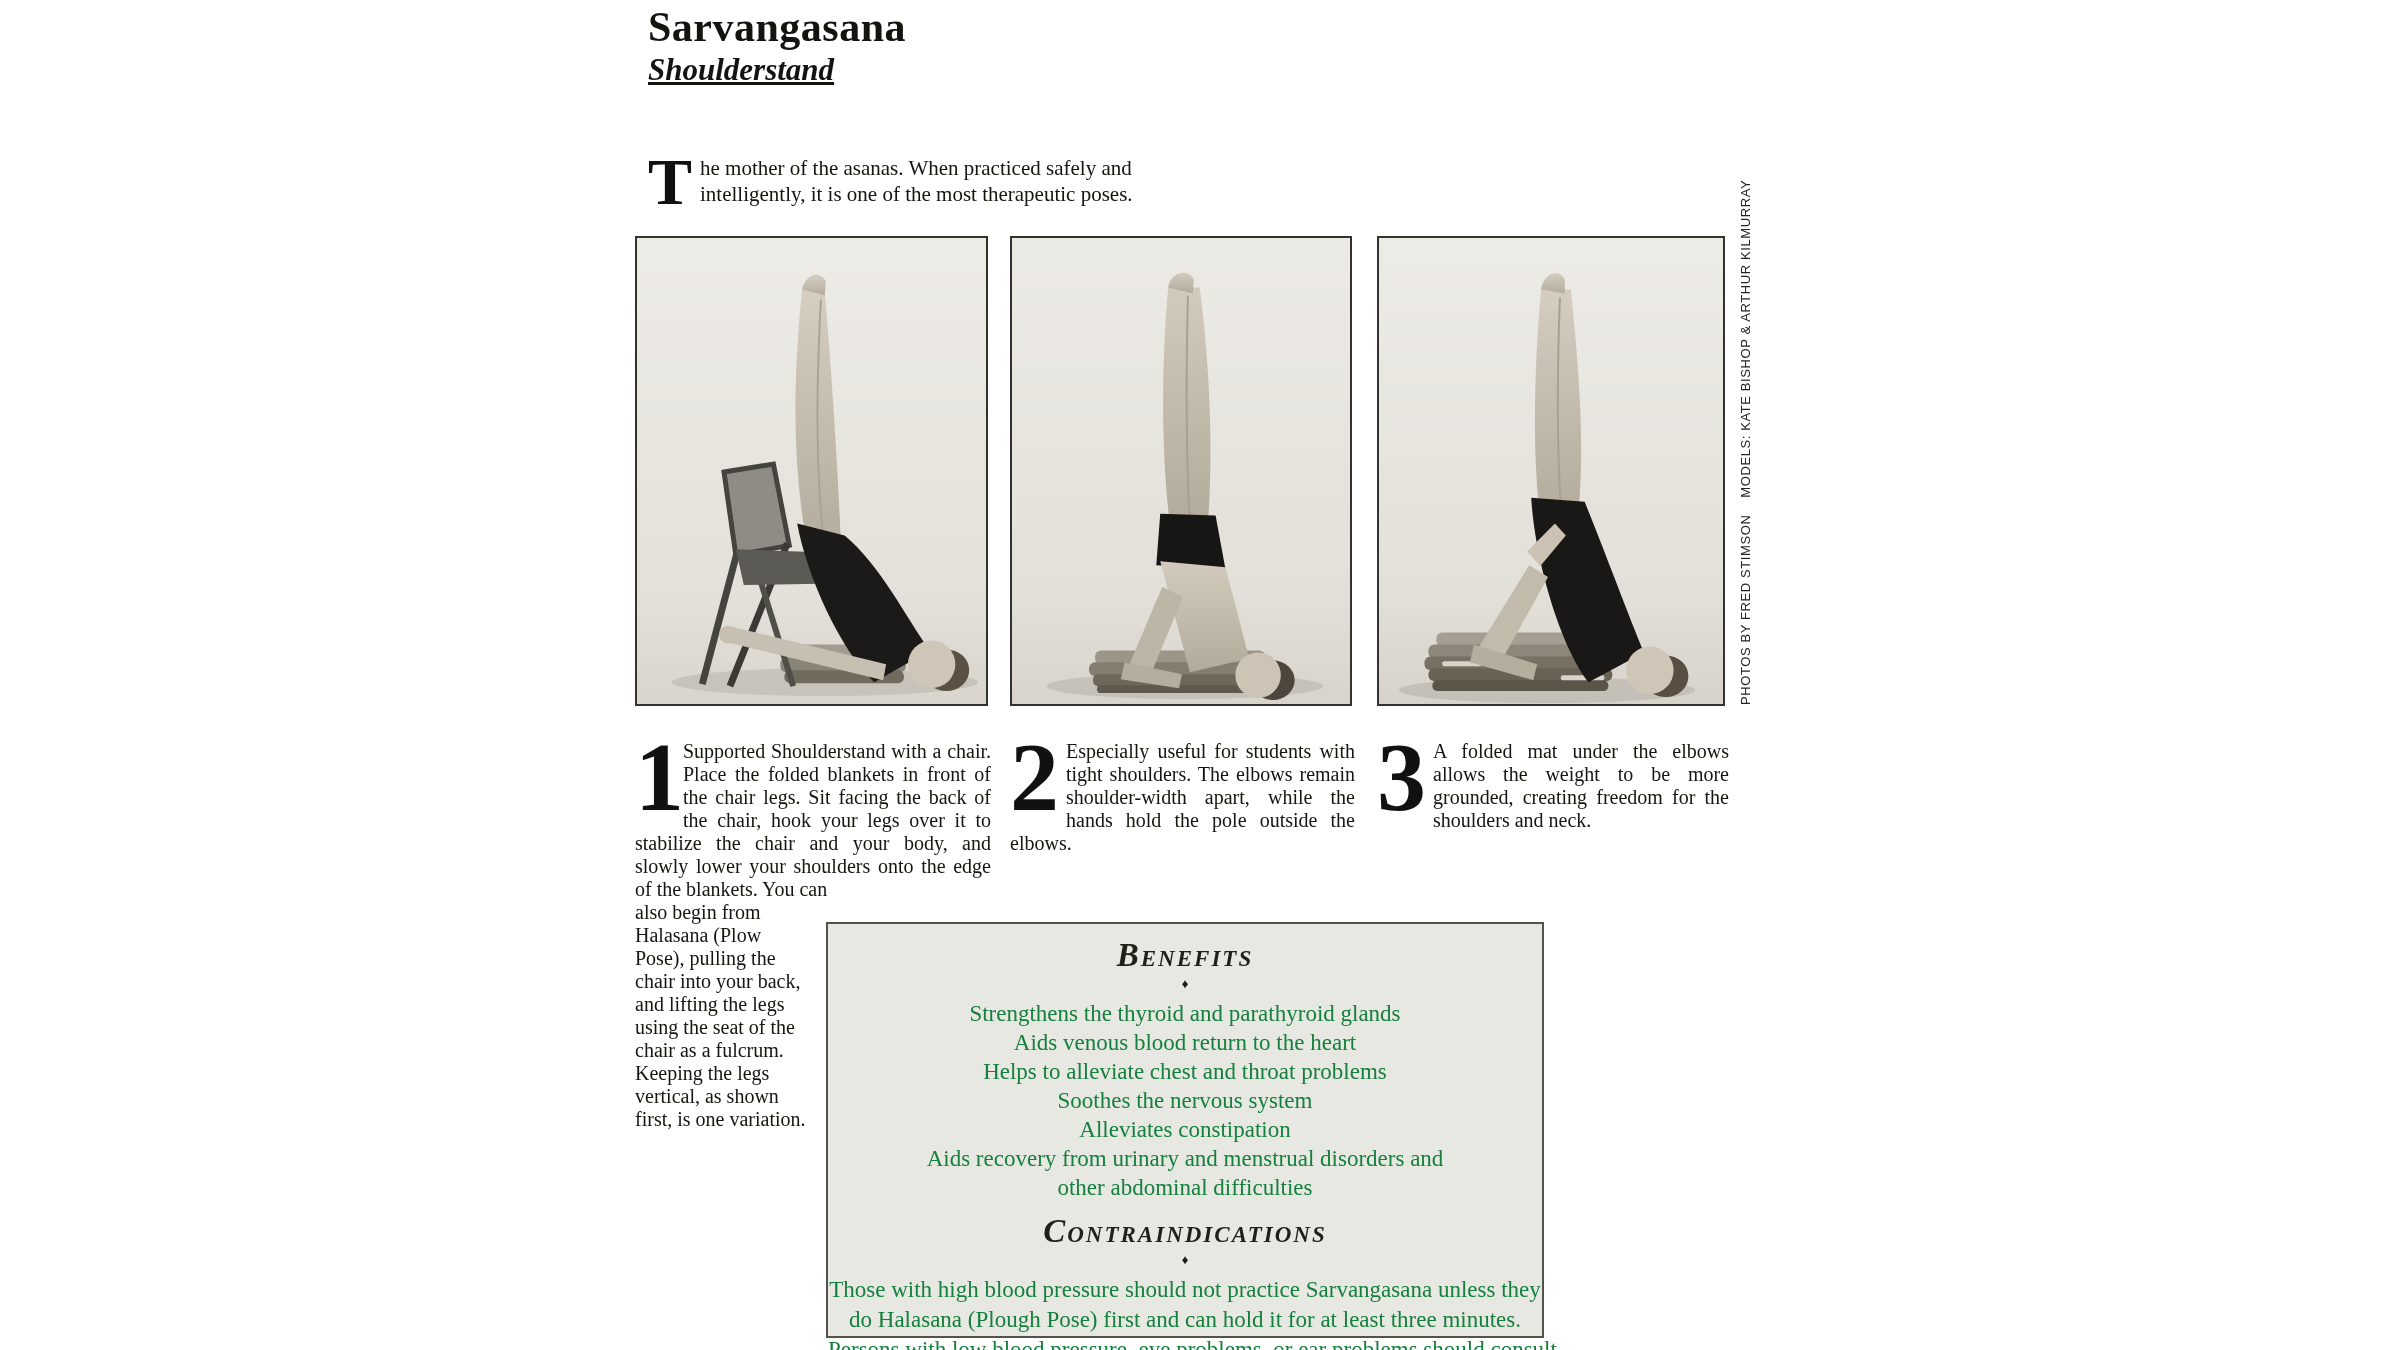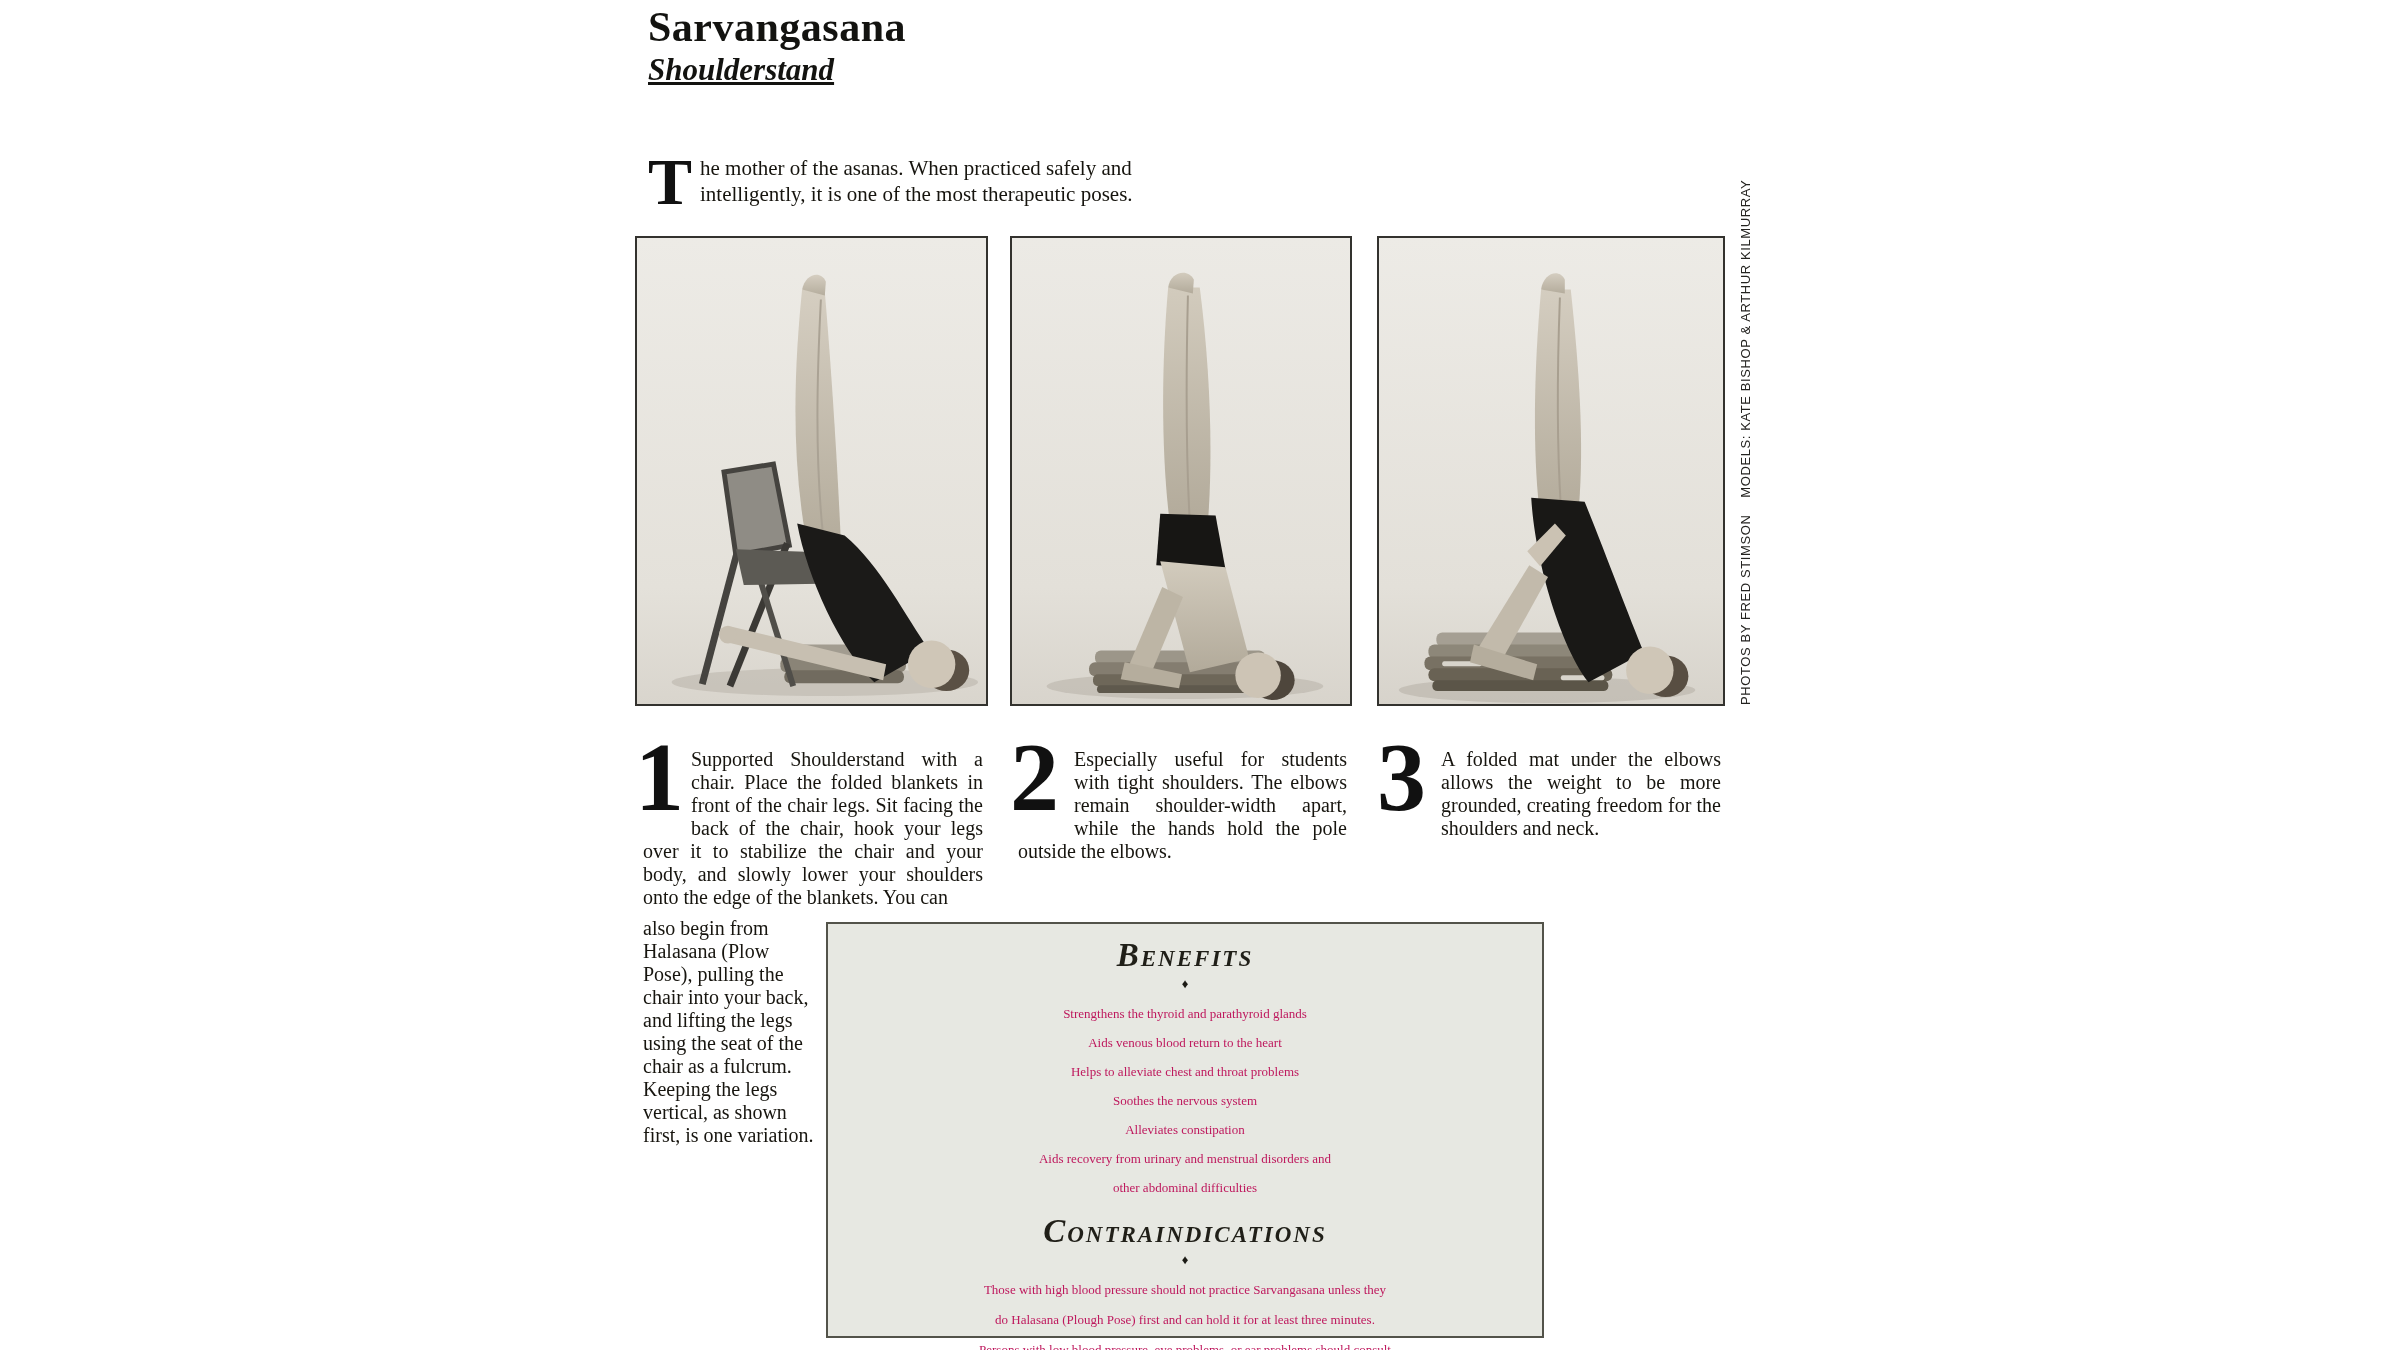--- a/index.html
+++ b/index.html
@@ -23,38 +23,38 @@
   .photo3{left:1377px;width:348px;}
 
   
   .credits{position:absolute;left:1738px;top:703px;width:24px;height:470px;}
   .credits span{display:inline-block;transform:rotate(-90deg);transform-origin:0 0;
     white-space:pre;font-family:"Liberation Sans","DejaVu Sans",sans-serif;
     font-size:13px;letter-spacing:0.6px;color:#242320;}
 
   
   .step{position:absolute;top:740px;font-size:20px;line-height:23px;color:#17150f;}
-  .step p{margin:8px;text-align:justify;}
+  .step p{margin:0;text-align:justify;}
   .step .num{position:absolute;left:0;top:-8px;font-size:98px;line-height:90px;font-weight:bold;color:#111;}
   .num-spacer{float:left;height:70px;}
   .step1{left:635px;width:356px;}
   .step1 .num-spacer{width:48px;}
   .step2{left:1010px;width:345px;}
   .step2 .num-spacer{width:56px;}
   .step3{left:1377px;width:352px;}
   .step3 .num-spacer{width:56px;}
   .step .narrow{width:174px;text-align:left;}
 
   
   .info-box{position:absolute;left:826px;top:922px;width:718px;height:416px;box-sizing:border-box;
     background:#e7e8e2;border:2px solid #53534a;text-align:center;padding-top:16px;}
   .box-heading{font-size:23px;font-weight:bold;font-style:italic;letter-spacing:2px;color:#201f18;line-height:30px;}
   .box-heading::first-letter{font-size:33px;}
   .diamond{font-size:13px;line-height:13px;color:#1c1b15;margin:3px 0 9px 0;}
-  .box-line{font-size:13px;line-height:29px;color:#be185d;white-space:nowrap;}
+  .box-line{font-size:23px;line-height:29px;color:#15803d;white-space:nowrap;}
   .contra .box-line{line-height:30px;}
   .contra{margin-top:14px;}
 </style>
 </head>
 <body>
 
 <div class="page">
 
   <header class="title-block">
     <div class="title">Sarvangasana</div>

